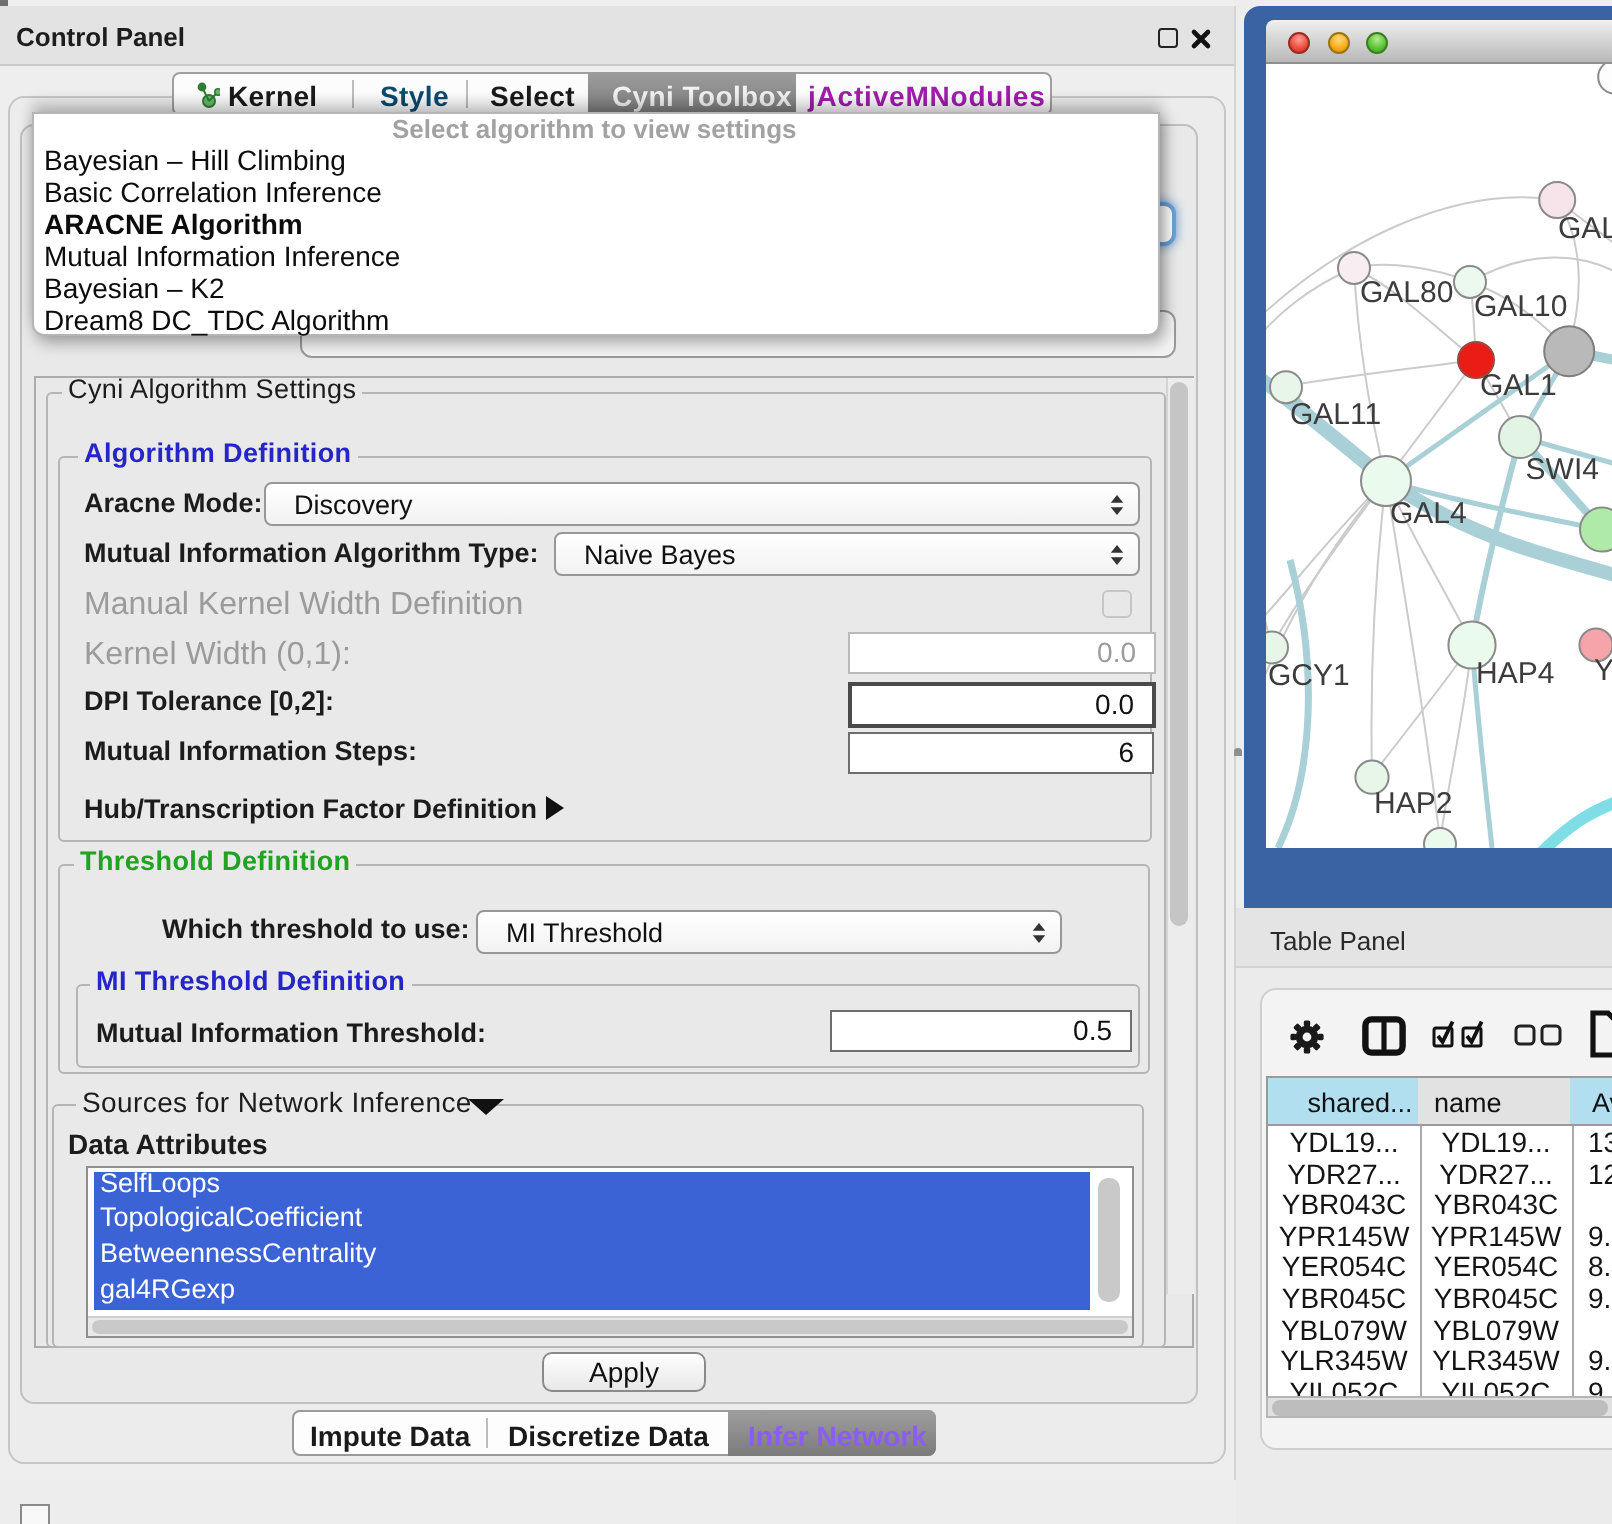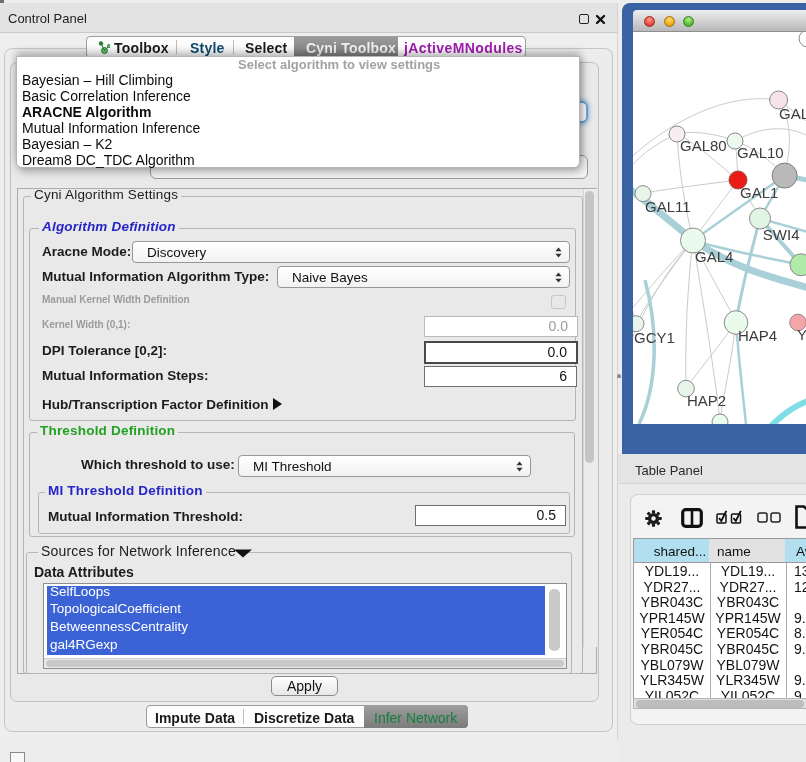--- a/index.html
+++ b/index.html
@@ -1,71 +1,71 @@
 <!DOCTYPE html>
 <html><head>
 <meta charset="utf-8">
 <style>
 html,body{margin:0;padding:0;}
 body{width:806px;height:762px;overflow:hidden;background:#ededed;font-family:"Liberation Sans",sans-serif;position:relative;}
 .abs{position:absolute;}
 .lbl{position:absolute;font-size:13.5px;font-weight:bold;color:#1c1c1c;white-space:nowrap;}
-.glbl{position:absolute;font-size:10px;font-weight:bold;color:#9b9b9b;white-space:nowrap;}
+.glbl{position:absolute;font-size:16px;font-weight:normal;color:#9b9b9b;white-space:nowrap;}
 .grp{position:absolute;border:1px solid #b5b5b5;border-radius:3px;}
 .gtit{position:absolute;font-size:13.5px;letter-spacing:0.2px;background:#e9e9e9;padding:0 3px;white-space:nowrap;line-height:12px;}
 .combo{position:absolute;background:linear-gradient(#ffffff,#f2f2f2);border:1px solid #979797;border-radius:4px;font-size:13.5px;color:#111;}
 .combo .tx{position:absolute;left:14px;top:2.5px;white-space:nowrap;}
 .arr{position:absolute;right:7px;top:4.5px;width:7px;height:11px;}
 .inp{position:absolute;background:#fff;font-size:14px;color:#111;text-align:right;line-height:19px;padding-right:9px;}
 </style>
 </head>
 <body>
 
 <div class="abs" style="left:0;top:0;width:618px;height:740px;background:#eeeeee;"></div>
 <div class="abs" style="left:0;top:0;width:4px;height:7px;background:#6f6f6f;"></div>
 <div class="abs" style="left:0;top:3px;width:618px;height:29px;background:#e3e3e3;border-bottom:1px solid #c9c9c9;"></div>
-<div class="abs" style="left:8px;top:11px;font-size:13px;color:#1d1d1d;">Control Panel</div>
+<div class="abs" style="left:8px;top:11px;font-size:13px;color:#1d1d1d;font-weight:bold;">Control Panel</div>
 <div class="abs" style="left:579px;top:14px;width:8px;height:8px;border:1.7px solid #222;border-radius:2px;"></div>
 <svg class="abs" style="left:595px;top:14px;" width="11" height="11" viewBox="0 0 11 11">
     <path d="M2 2 L9 9 M9 2 L2 9" stroke="#111" stroke-width="2.3" stroke-linecap="round"></path>
   </svg>
 <div class="abs" style="left:617px;top:3px;width:1px;height:737px;background:#d4d4d4;"></div>
 
 <div class="abs" style="left:4px;top:48px;width:609px;height:684px;background:#ececec;border:1px solid #c6c6c6;border-radius:8px;box-sizing:border-box;"></div>
 <div class="abs" style="left:10px;top:62px;width:589px;height:640px;background:#e9e9e9;border:1px solid #c0c0c0;border-radius:7px;box-sizing:border-box;"></div>
 
 <div class="abs" style="left:86px;top:36px;width:440px;height:22px;background:#fcfcfc;border:1px solid #9f9f9f;border-radius:4px;box-sizing:border-box;"></div>
 <div class="abs" style="left:294px;top:36px;width:104px;height:22px;background:linear-gradient(#9c9c9c,#7d7d7d);"></div>
 <div class="abs" style="left:176px;top:40px;width:1px;height:14px;background:#bdbdbd;"></div>
 <div class="abs" style="left:233px;top:40px;width:1px;height:14px;background:#bdbdbd;"></div>
 <svg class="abs" style="left:96px;top:40px;" width="14" height="15" viewBox="0 0 14 15">
     <circle cx="5" cy="3.5" r="2.2" fill="#2e7d32"></circle>
     <circle cx="8.5" cy="10.5" r="3" fill="#66bb6a" stroke="#2e7d32" stroke-width="1"></circle>
     <path d="M5 3.5 L8.5 10.5 M8.5 10.5 L13 6" stroke="#2e7d32" stroke-width="1"></path>
     <circle cx="13" cy="6" r="1.6" fill="#66bb6a" stroke="#2e7d32" stroke-width="0.8"></circle>
   </svg>
-<div class="abs" style="left:114px;top:40px;font-size:14px;font-weight:bold;letter-spacing:0.2px;color:#1a1a1a;">Toolbox</div>
+<div class="abs" style="left:114px;top:40px;font-size:14px;font-weight:bold;letter-spacing:0.2px;color:#1a1a1a;">Kernel</div>
 <div class="abs" style="left:190px;top:40px;font-size:14px;font-weight:bold;letter-spacing:0.2px;color:#0c4a6e;">Style</div>
 <div class="abs" style="left:245px;top:40px;font-size:14px;font-weight:bold;letter-spacing:0.2px;color:#1a1a1a;">Select</div>
 <div class="abs" style="left:306px;top:40px;font-size:14px;font-weight:bold;letter-spacing:0.2px;color:#f2f2f2;">Cyni Toolbox</div>
 <div class="abs" style="left:404px;top:40px;font-size:14px;font-weight:bold;letter-spacing:0.4px;color:#a21caf;">jActiveMNodules</div>
 
 <div class="abs" style="left:150px;top:101px;width:438px;height:22px;background:#fff;border:2px solid #6ba3d6;border-radius:6px;box-shadow:0 0 4px 1px rgba(100,155,215,0.75);box-sizing:border-box;"></div>
 <div class="abs" style="left:150px;top:155px;width:438px;height:24px;background:#f3f3f3;border:1px solid #9a9a9a;border-radius:6px;box-sizing:border-box;"></div>
 
 <div class="abs" style="left:17px;top:188px;width:580px;height:486px;border:1px solid #ababab;box-sizing:border-box;"></div>
 
 <div class="abs" style="left:583px;top:189px;width:14px;height:458px;background:#ececec;border-left:1px solid #d4d4d4;box-sizing:border-box;"></div>
 <div class="abs" style="left:585px;top:191px;width:9px;height:272px;background:#c5c5c5;border-radius:4.5px;"></div>
 
 <div class="grp" style="left:23px;top:196px;width:558px;height:476px;"></div>
 <div class="gtit" style="left:31px;top:189px;color:#1c1c1c;">Cyni Algorithm Settings</div>
 
 <div class="grp" style="left:29px;top:228px;width:545px;height:191px;"></div>
-<div class="gtit" style="left:39px;top:221px;color:#2525c8;font-weight:bold;font-style:italic;">Algorithm Definition</div>
+<div class="gtit" style="left:39px;top:221px;color:#2525c8;font-weight:bold;">Algorithm Definition</div>
 
 <div class="lbl" style="left:42px;top:244px;">Aracne Mode:</div>
 <div class="combo" style="left:132px;top:241px;width:436px;height:20px;">
     <span class="tx">Discovery</span>
     <svg class="arr" viewBox="0 0 9 13">
       <path d="M4.5 0 L8.5 5 L0.5 5 Z" fill="#333"></path>
       <path d="M4.5 13 L8.5 8 L0.5 8 Z" fill="#333"></path>
     </svg>
   </div>
 
@@ -122,33 +122,33 @@
 <div class="abs" style="left:43px;top:583px;width:524px;height:86px;background:#fff;border:1px solid #8e8e8e;box-sizing:border-box;"></div>
 <div class="abs" style="left:47px;top:586px;width:498px;height:69px;background:#3b63d5;"></div>
 <div class="abs" style="left:50px;top:582.5px;font-size:13.5px;color:#fff;line-height:17.8px;white-space:pre;">SelfLoops
 TopologicalCoefficient
 BetweennessCentrality
 gal4RGexp</div>
 <div class="abs" style="left:549px;top:589px;width:11px;height:62px;background:#c9c9c9;border-radius:5px;"></div>
 <div class="abs" style="left:44px;top:658px;width:522px;height:10px;background:#e9e9e9;border-top:1px solid #cfcfcf;box-sizing:border-box;"></div>
 <div class="abs" style="left:46px;top:660px;width:518px;height:7px;background:#c9c9c9;border-radius:3.5px;"></div>
 
-<div class="abs" style="left:271px;top:676px;width:67px;height:20px;background:linear-gradient(#ffffff,#e7e7e7);border:1px solid #8a8a8a;border-radius:5px;box-sizing:border-box;text-align:center;font-size:14px;color:#111;line-height:19px;">Apply</div>
+<div class="abs" style="left:271px;top:676px;width:82px;height:20px;background:linear-gradient(#ffffff,#e7e7e7);border:1px solid #8a8a8a;border-radius:5px;box-sizing:border-box;text-align:center;font-size:14px;color:#111;line-height:19px;">Apply</div>
 
 <div class="abs" style="left:146px;top:705px;width:322px;height:23px;background:#fdfdfd;border:1px solid #9a9a9a;border-radius:4px;box-sizing:border-box;"></div>
 <div class="abs" style="left:364px;top:705px;width:104px;height:23px;background:linear-gradient(#9e9e9e,#7b7b7b);border-radius:0 4px 4px 0;"></div>
 <div class="abs" style="left:243px;top:709px;width:1px;height:15px;background:#bdbdbd;"></div>
 <div class="abs" style="left:155px;top:710px;font-size:14px;font-weight:bold;color:#1a1a1a;">Impute Data</div>
 <div class="abs" style="left:254px;top:710px;font-size:14px;font-weight:bold;color:#1a1a1a;">Discretize Data</div>
-<div class="abs" style="left:374px;top:710px;font-size:14px;font-weight:normal;color:#15803d;">Infer Network</div>
+<div class="abs" style="left:374px;top:710px;font-size:14px;font-weight:bold;color:#8b5cf6;">Infer Network</div>
 
 <div class="abs" style="left:10px;top:752px;width:13px;height:13px;border:1.5px solid #8a8a8a;background:#f8f8f8;"></div>
 
 <div class="abs" style="left:16px;top:56px;width:564px;height:112px;background:#fff;border:1px solid #b5b5b5;border-radius:0 0 6px 6px;box-shadow:2px 3px 8px rgba(0,0,0,0.35),0 -5px 7px rgba(0,0,0,0.18);box-sizing:border-box;z-index:50;"></div>
-<div class="abs" style="left:196px;top:57px;font-size:13px;font-weight:bold;color:#a2a2a2;z-index:51;margin-left:42px;">Select algorithm to view settings</div>
+<div class="abs" style="left:196px;top:57px;font-size:13px;font-weight:bold;color:#a2a2a2;z-index:51;">Select algorithm to view settings</div>
 <div class="abs" style="left:22px;top:72px;font-size:14px;color:#0c0c0c;line-height:16px;z-index:51;white-space:pre;">Bayesian – Hill Climbing
 Basic Correlation Inference
 <b>ARACNE Algorithm</b>
 Mutual Information Inference
 Bayesian – K2
 Dream8 DC_TDC Algorithm</div>
 
 <div class="abs" style="left:617px;top:374px;width:4px;height:4px;background:#8f8f8f;border-radius:2px 2px 0 0;"></div>
 
 <div class="abs" style="left:622px;top:3px;width:184px;height:451px;background:#3a63a4;border-radius:8px 0 0 0;"></div>

